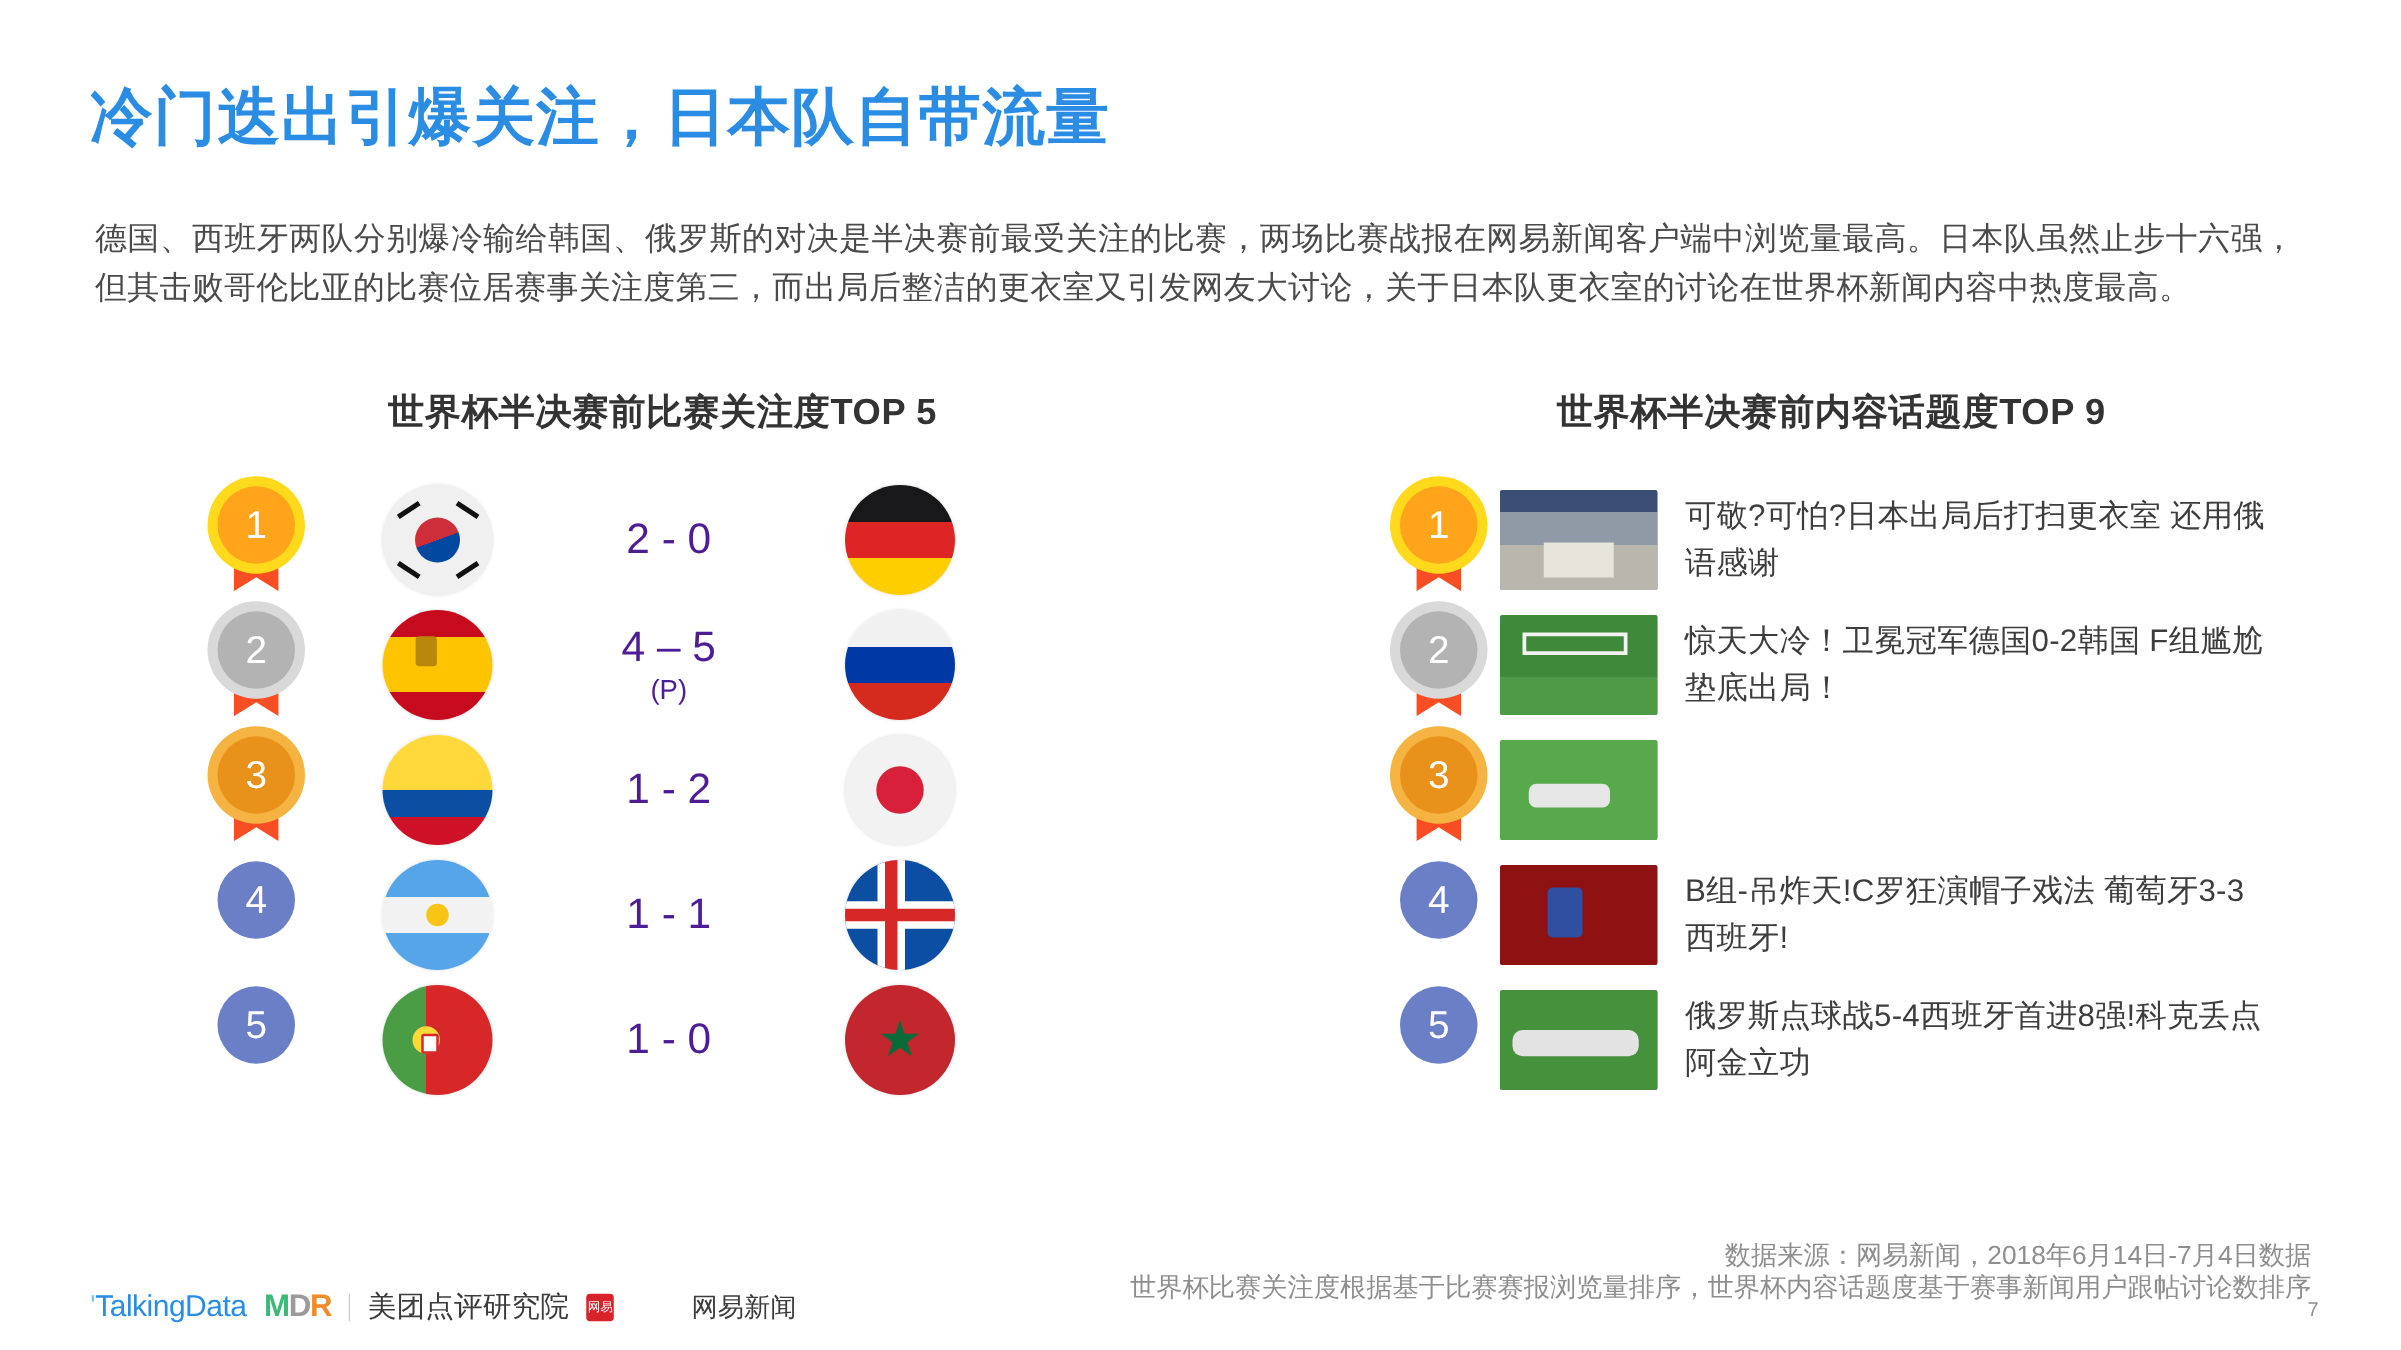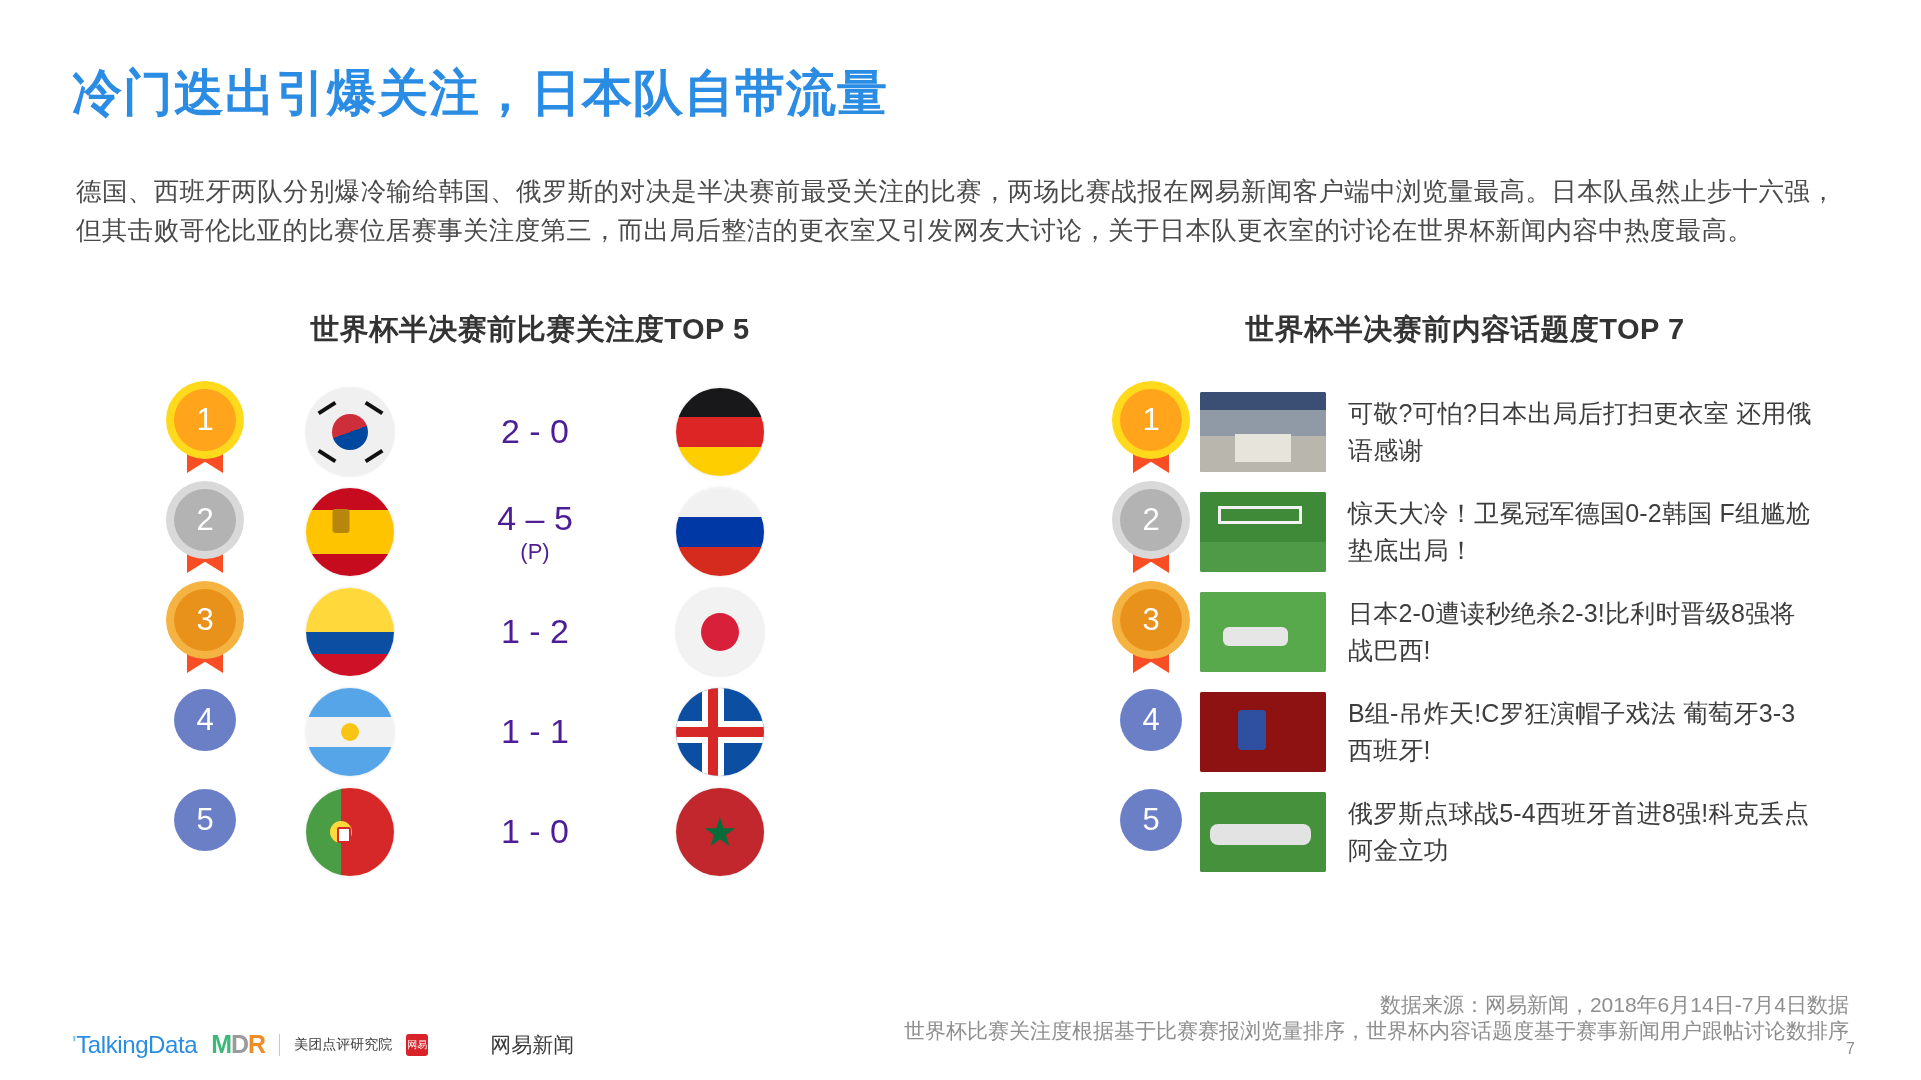--- a/index.html
+++ b/index.html
@@ -152,35 +152,35 @@
   .page-no {
     position:absolute; right: 66px; top: 1040px;
     font-size: 16px; color:#8e8e8e;
   }
   .logos { position:absolute; left: 72px; top: 1030px; display:flex; align-items:center; gap:14px; }
   .lg-td { font-size: 24px; font-weight: normal; color:#2b8ce4; letter-spacing:-.4px; }
   .lg-td .dot { color:#7ec6f0; }
   .lg-mdr { font-size: 25px; font-weight: bold; letter-spacing:-1px; }
   .lg-mdr .m { color:#3cb878; } .lg-mdr .d { color:#9b9b9b; } .lg-mdr .r { color:#f08c28; }
   .lg-bar { width:1px; height:22px; background:#c9c9c9; }
-  .lg-mt { font-size: 14px; color:#3c3c3c; }
+  .lg-mt { font-size: 23px; color:#3c3c3c; }
   .lg-nebox { width:22px; height:22px; background:#d8232a; border-radius:3px;
               color:#fff; font-size:10px; display:flex; align-items:center; justify-content:center; }
   .lg-ne { font-size: 21px; color:#3c3c3c;margin-left:48px; }
 </style>
 </head>
 <body>
 
 <div class="slide">
 
   <div class="title">冷门迭出引爆关注，日本队自带流量</div>
   <div class="subtitle">德国、西班牙两队分别爆冷输给韩国、俄罗斯的对决是半决赛前最受关注的比赛，两场比赛战报在网易新闻客户端中浏览量最高。日本队虽然止步十六强，但其击败哥伦比亚的比赛位居赛事关注度第三，而出局后整洁的更衣室又引发网友大讨论，关于日本队更衣室的讨论在世界杯新闻内容中热度最高。</div>
 
   <div class="col-head left">世界杯半决赛前比赛关注度TOP 5</div>
-  <div class="col-head right">世界杯半决赛前内容话题度TOP 7</div>
+  <div class="col-head right">世界杯半决赛前内容话题度TOP 9</div>
 
   <div class="matches">
 
     <div class="match-row">
       <div class="rank-cell">
         <div class="rank r1">
           <div class="ribbon"></div>
           <div class="disc">1</div>
         </div>
       </div>
@@ -320,21 +320,20 @@
     <div class="news-row">
       <div class="rank-cell">
         <div class="rank r3">
           <div class="ribbon"></div>
           <div class="disc">3</div>
         </div>
       </div>
       <div class="thumb t3">
           <div class="ph"></div>
         </div>
-      <div class="news-text">日本2-0遭读秒绝杀2-3!比利时晋级8强将战巴西!</div>
     </div>
 
     <div class="news-row">
       <div class="rank-cell">
         <div class="rank plain">
           <div class="disc">4</div>
         </div>
       </div>
       <div class="thumb t4">
           <div class="ph"></div>

